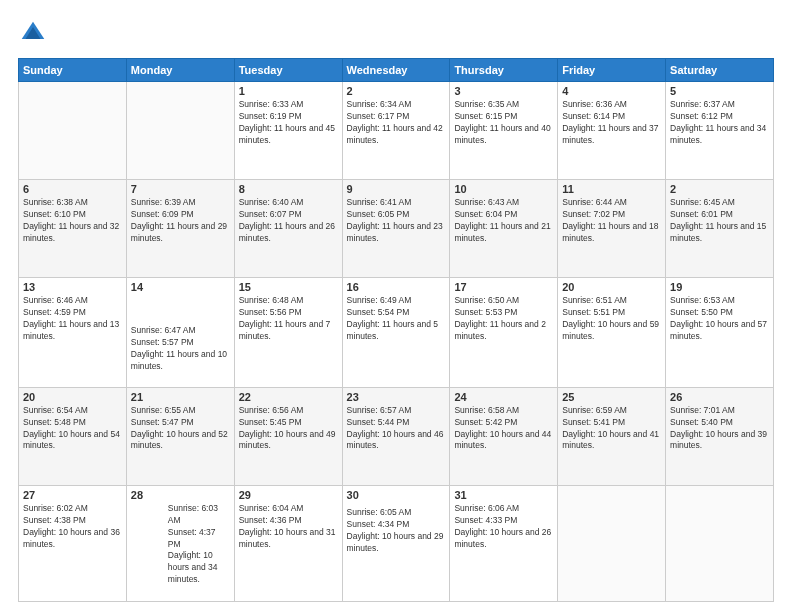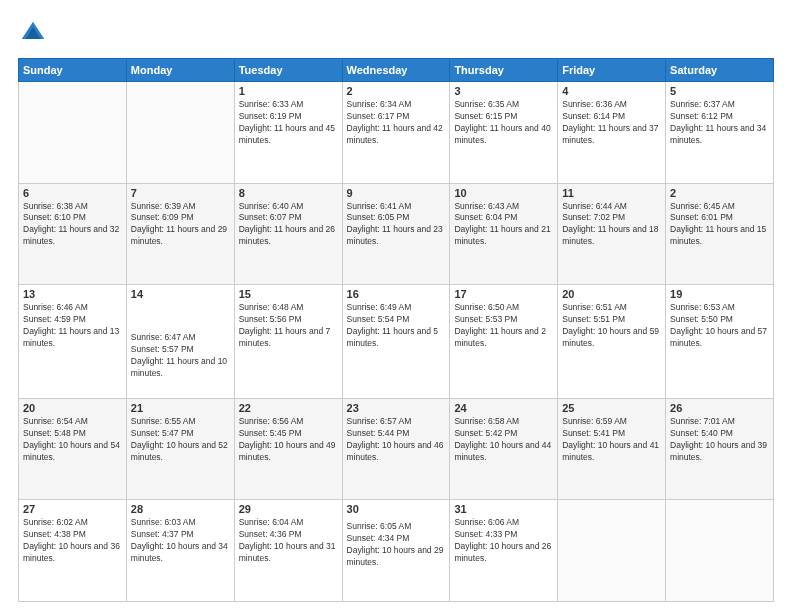--- a/index.html
+++ b/index.html
@@ -299,21 +299,21 @@
         </tr>
         <tr>
           <td>
             <span class="day-num">27</span>
             <div class="cell-content" style="white-space: pre-line;">Sunrise: 6:02 AM
 Sunset: 4:38 PM
 Daylight: 10 hours and 36 minutes.</div>
           </td>
           <td>
             <span class="day-num">28</span>
-            <div class="cell-content" style="white-space: pre-line;">Sunrise: 6:03 AM
+            <div class="cell-content" style="white-space: pre-line; margin-left: 37px;">Sunrise: 6:03 AM
 Sunset: 4:37 PM
 Daylight: 10 hours and 34 minutes.</div>
           </td>
           <td>
             <span class="day-num">29</span>
             <div class="cell-content" style="white-space: pre-line;">Sunrise: 6:04 AM
 Sunset: 4:36 PM
 Daylight: 10 hours and 31 minutes.</div>
           </td>
           <td>

